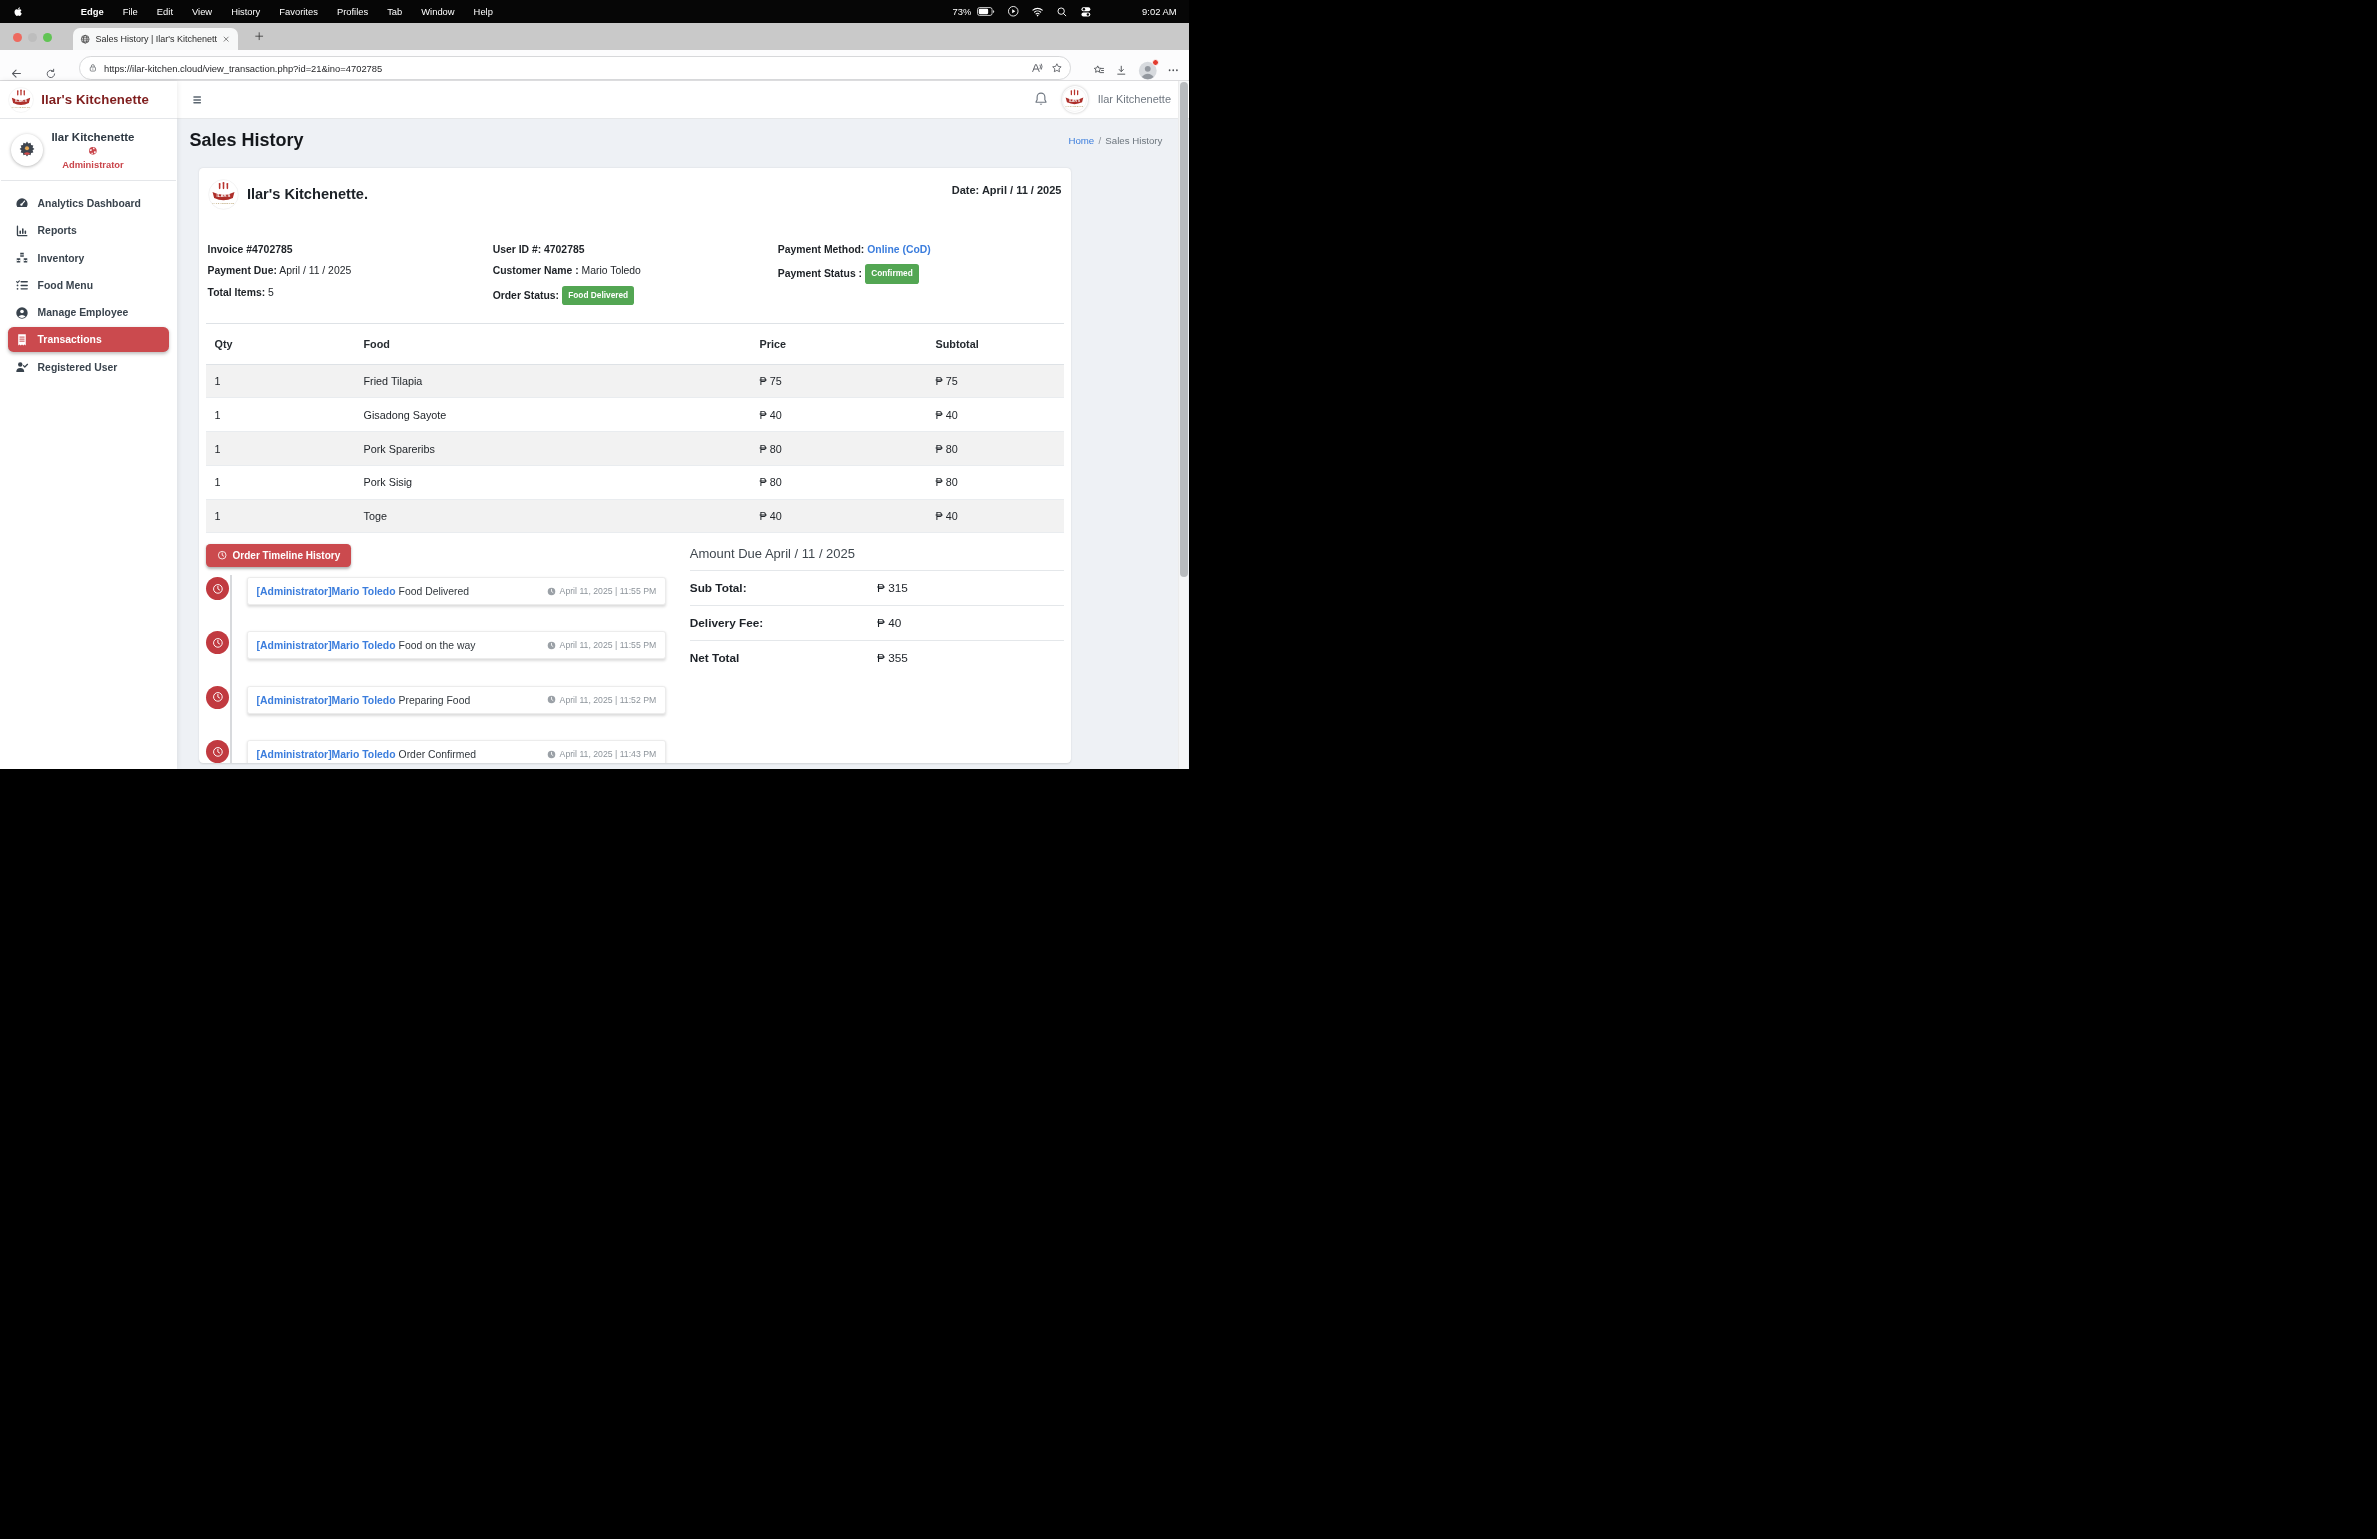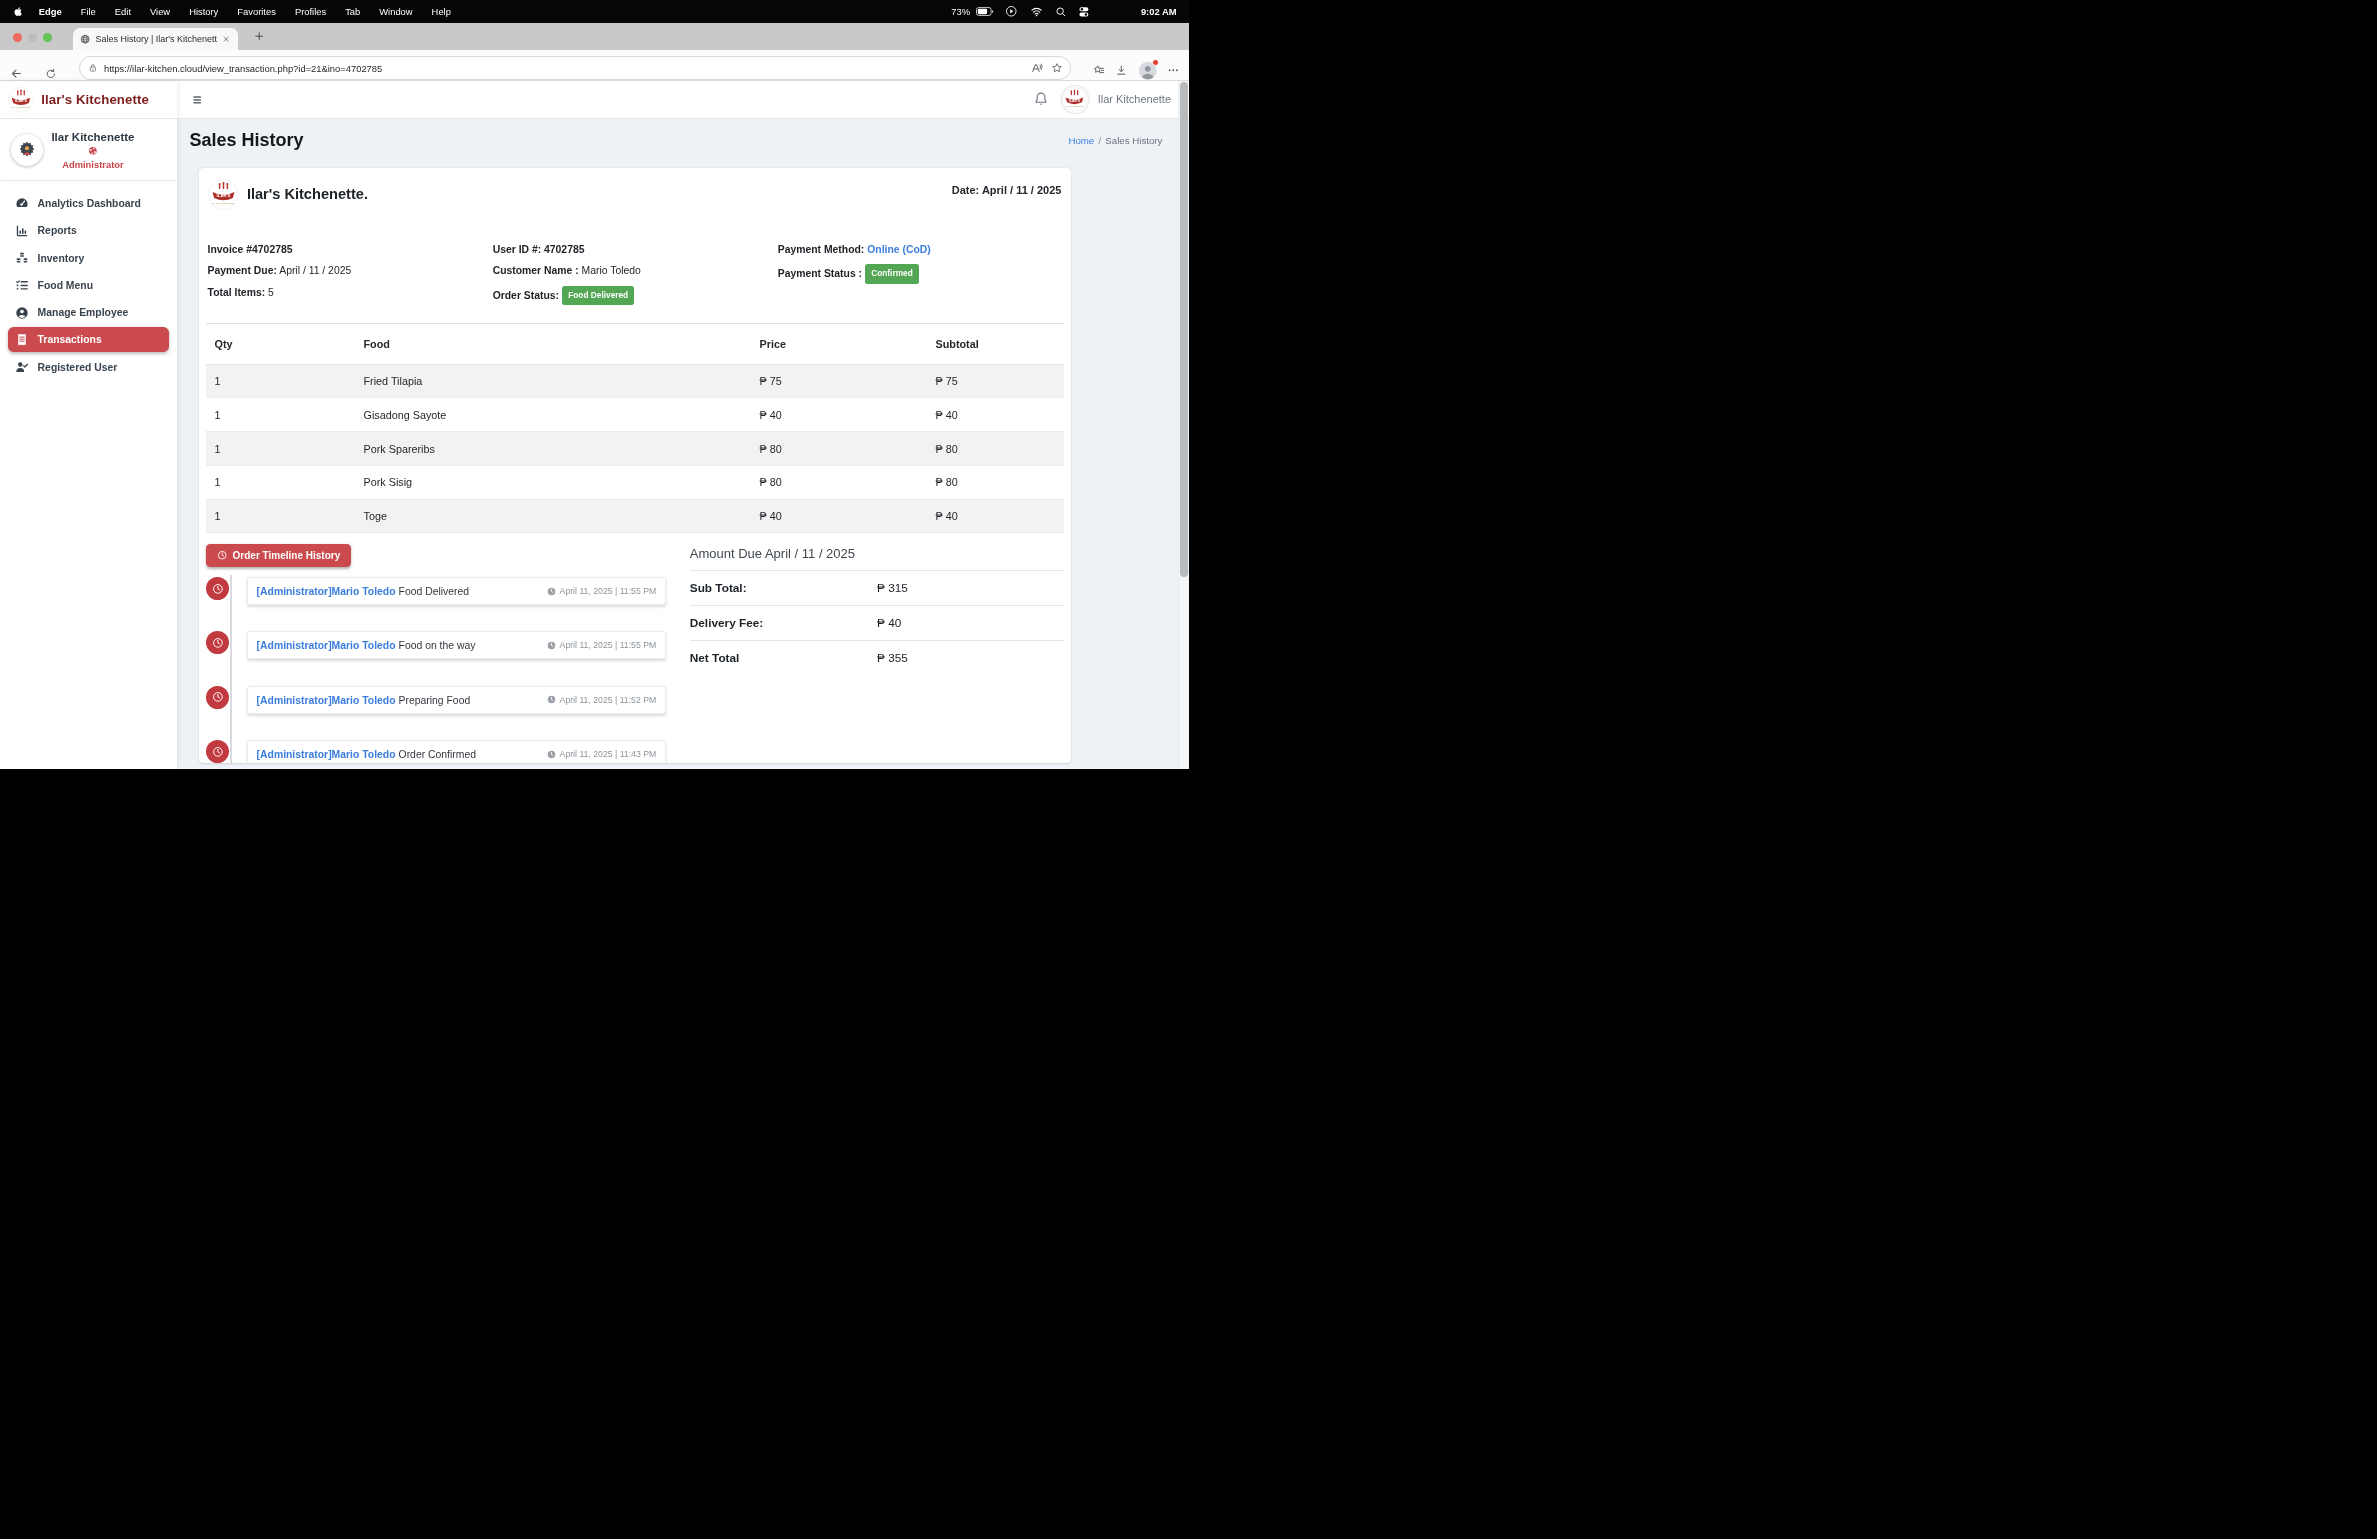--- a/index.html
+++ b/index.html
@@ -7,26 +7,26 @@
     --page-bg:#eef1f5; --ink:#212529; --muted:#6c757d; --line:#dee2e6;
   }
   *{box-sizing:border-box; margin:0; padding:0;}
   html,body{width:1189px; height:770px; overflow:hidden;}
   body{font-family:"Liberation Sans","DejaVu Sans",sans-serif; background:#000; color:var(--ink); position:relative;}
   svg{display:block;}
 
   
   .menubar{height:23px; background:#060606; display:flex; align-items:center; padding:0 12.5px; color:#fff;}
   .menubar .apple{margin-right:15.3px;}
-  .mb-items{display:flex; gap:19px; font-size:9.4px;}
+  .mb-items{display:flex; gap:19px; font-size:9.4px;margin-left:42px;}
   .menu-item{cursor:default;}
   .menu-item.strong{font-weight:700;}
   .mb-right{margin-left:auto; display:flex; align-items:center; gap:11.8px; font-size:9.4px;}
   .mb-right .pct{font-weight:400;}
-  .mb-time{font-weight:700;padding-left:39px;}
+  .mb-time{font-weight:400;padding-left:39px;}
 
   
   .tabbar{height:27px; background:#c9c9c9; display:flex; align-items:flex-end; padding:0 0 0 12.5px; position:relative;}
   .lights{position:absolute; left:12.5px; top:9.7px; display:flex; gap:6.3px;}
   .light{width:9px;height:9px;border-radius:50%;}
   .l-red{background:#ee6a5f;} .l-gray{background:#bdbdbd;} .l-green{background:#61c454;}
   .tab{margin-left:60px; width:165px; height:22px; background:#f7f8f8; border-radius:7px 7px 0 0;
        display:flex; align-items:center; gap:5.6px; padding:0 7px; font-size:9px; color:#2b2b2b;}
   .tab-title{white-space:nowrap; overflow:hidden; flex:1;}
   .newtab{margin-left:11px; height:27px; display:flex; align-items:center; padding:0 5.6px;}

